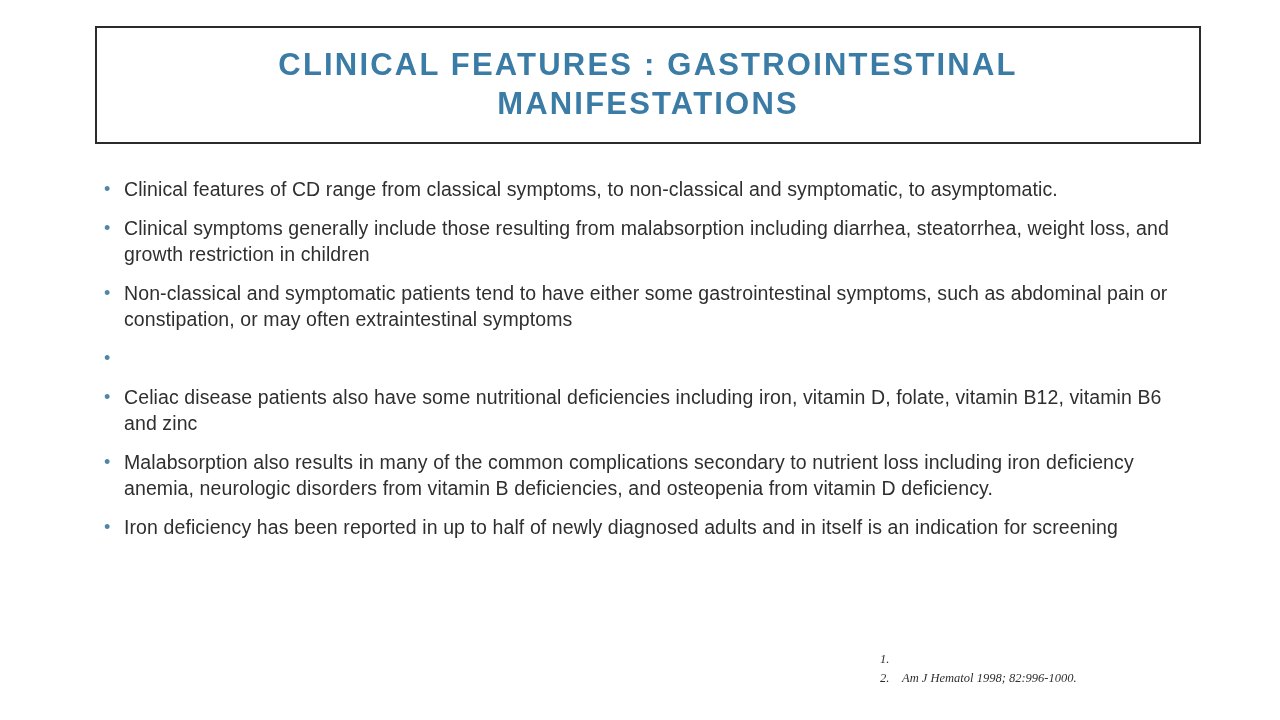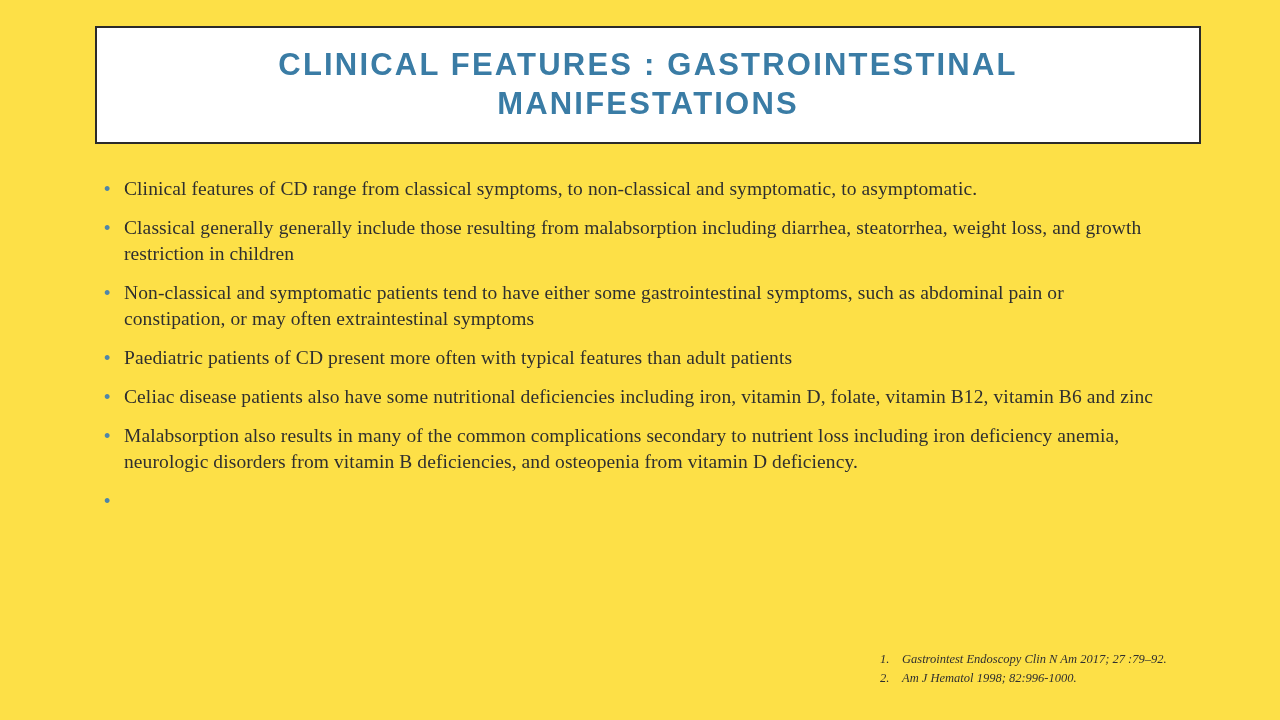--- a/index.html
+++ b/index.html
@@ -10,21 +10,21 @@
     width: 1280px;
     height: 720px;
     background: #e3e3e3;
     font-family: "Liberation Sans", sans-serif;
     overflow: hidden;
   }
   .slide {
     position: relative;
     width: 1280px;
     height: 720px;
-    background: #fde047;
+    background: #ffffff;
     box-sizing: border-box;
     padding-left: 12px;
   }
   .title-box {
     position: absolute;
     left: 95px;
     top: 26px;
     width: 1106px;
     height: 118px;
     background: #ffffff;
@@ -63,21 +63,21 @@
     width: 24px;
     flex: 0 0 24px;
     text-align: left;
     padding-left: 4px;
     box-sizing: border-box;
   }
   .bullet-text {
     color: #2f2f2f;
     font-size: 19.5px;
     line-height: 26px;
-    font-family: Liberation Serif, serif;
+    font-family: Liberation Sans, sans-serif;
     letter-spacing: 0.1px;
     max-width: 1045px;
   }
   .refs {
     position: absolute;
     left: 880px;
     top: 650px;
     width: 380px;
   }
   .ref-item {
@@ -105,53 +105,52 @@
 
   <div class="content">
 
     <div class="bullet">
       <span class="bullet-dot">•</span>
       <span class="bullet-text">Clinical features of CD range from classical symptoms, to non-classical and symptomatic, to asymptomatic.</span>
     </div>
 
     <div class="bullet">
       <span class="bullet-dot">•</span>
-      <span class="bullet-text">Classical generally generally include those resulting from malabsorption including diarrhea, steatorrhea, weight loss, and growth restriction in children</span>
+      <span class="bullet-text">Clinical symptoms generally include those resulting from malabsorption including diarrhea, steatorrhea, weight loss, and growth restriction in children</span>
     </div>
 
     <div class="bullet">
       <span class="bullet-dot">•</span>
       <span class="bullet-text">Non-classical and symptomatic patients tend to have either some gastrointestinal symptoms, such as abdominal pain or constipation, or may often extraintestinal symptoms</span>
     </div>
 
     <div class="bullet">
       <span class="bullet-dot">•</span>
-      <span class="bullet-text">Paediatric patients of CD present more often with typical features than adult patients</span>
     </div>
 
     <div class="bullet">
       <span class="bullet-dot">•</span>
       <span class="bullet-text">Celiac disease patients also have some nutritional deficiencies including iron, vitamin D, folate, vitamin B12, vitamin B6 and zinc</span>
     </div>
 
     <div class="bullet">
       <span class="bullet-dot">•</span>
       <span class="bullet-text">Malabsorption also results in many of the common complications secondary to nutrient loss including iron deficiency anemia, neurologic disorders from vitamin B deficiencies, and osteopenia from vitamin D deficiency.</span>
     </div>
 
     <div class="bullet">
       <span class="bullet-dot">•</span>
+      <span class="bullet-text">Iron deficiency has been reported in up to half of newly diagnosed adults and in itself is an indication for screening</span>
     </div>
 
   </div>
 
   <div class="refs">
     <div class="ref-item">
       <span class="ref-num">1.</span>
-      <span>Gastrointest Endoscopy Clin N Am 2017; 27 :79–92.</span>
     </div>
     <div class="ref-item">
       <span class="ref-num">2.</span>
       <span>Am J Hematol 1998; 82:996-1000.</span>
     </div>
   </div>
 
 </div>
 
 </body></html>

